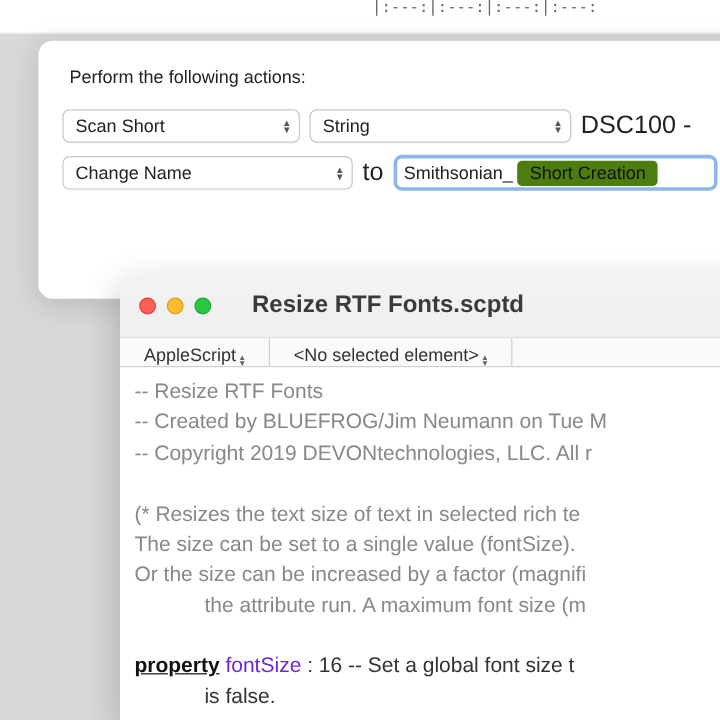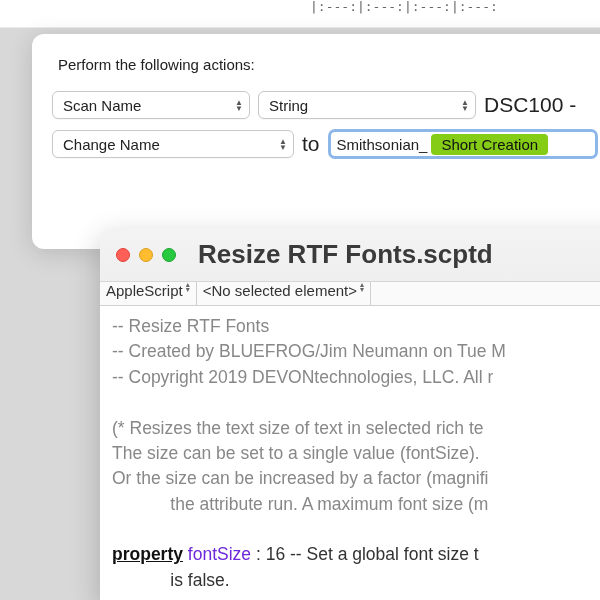--- a/index.html
+++ b/index.html
@@ -55,21 +55,21 @@
     border: 3px solid #8cb7e8;
     border-radius: 7px;
     background: #fff;
     height: 30px;
     padding: 0 2px 0 6px;
     font-size: 15px;
     gap: 4px;
     min-width: 270px;
   }
   .token {
-    background: #84cc16;
+    background: #4d7c0f;
     border-radius: 4px;
     padding: 2px 10px;
     font-size: 15px;
     color: #111;
   }
 
   .panel2 {
     position: absolute;
     top: 228px; left: 100px;
     width: 600px;
@@ -84,31 +84,31 @@
     border-bottom: 1px solid #d6d6d6;
     display: flex; align-items: center;
     padding: 0 16px;
     gap: 14px;
   }
   .traffic { display: flex; gap: 9px; }
   .tl { width: 14px; height: 14px; border-radius: 50%; }
   .tl.red { background: #ff5f57; border:1px solid #e2413a;}
   .tl.yel { background: #febc2e; border:1px solid #dba023;}
   .tl.grn { background: #28c840; border:1px solid #1fa633;}
-  .title { font-weight: 700; font-size: 26px; color: #3a3a3a; margin-left: 8px;}
+  .title { font-weight: 700; font-size: 20px; color: #3a3a3a; margin-left: 20px;}
   .toolbar2 {
     display: flex; align-items: center;
     border-bottom: 1px solid #d0d0d0;
     background: #fafafa;
     height: 24px;
     font-size: 15px;
   }
   .tb-seg {
-    display: flex; align-items: flex-start; gap: 3px;
-    padding: 0 6px;
+    display: flex; align-items: flex-end; gap: 3px;
+    padding: 0 20px;
     border-right: 1px solid #cfcfcf;
     height: 100%;
     color: #333;
   }
   .ud { display:flex; flex-direction:column; line-height:5px; font-size:8px; color:#666; }
   .code {
     padding: 8px 12px;
     font-family: "Helvetica Neue", Arial, sans-serif;
     font-size: 17.5px;
     line-height: 1.45;
@@ -122,21 +122,21 @@
 </head>
 <body>
 
 <div class="bg-mono">|:---:|:---:|:---:|:---:</div>
 
 <div class="panel1">
   <div class="heading">Perform the following actions:</div>
 
   <div class="row">
     <div class="select" style="width:198px">
-      <span>Scan Name</span>
+      <span>Scan Short</span>
       <span class="arrows">
           <span>▲</span>
           <span>▼</span>
         </span>
     </div>
     <div class="select" style="width:218px">
       <span>String</span>
       <span class="arrows">
           <span>▲</span>
           <span>▼</span>

